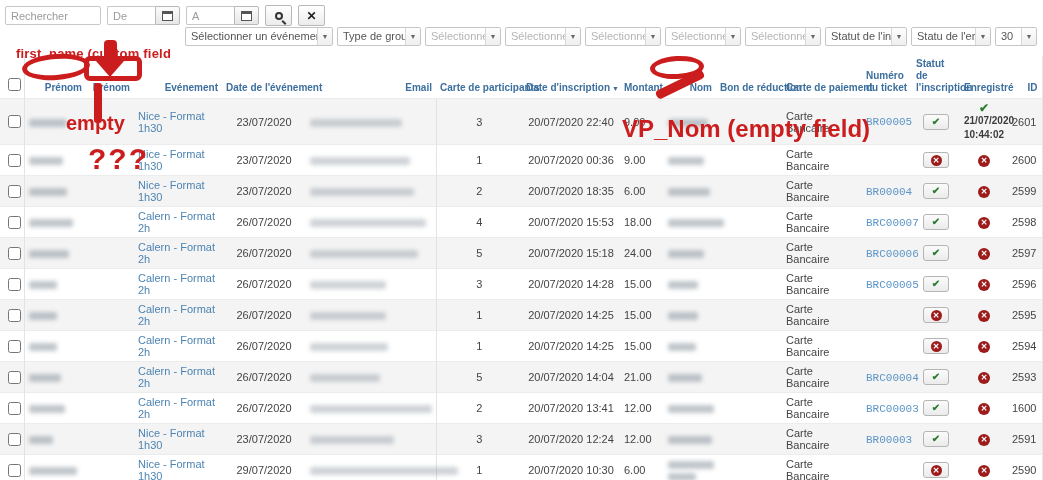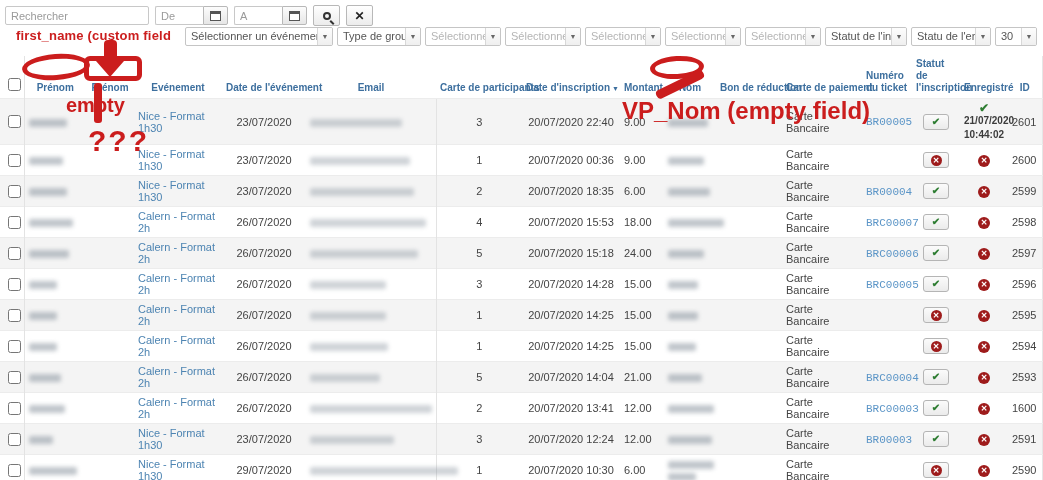--- a/index.html
+++ b/index.html
@@ -9,21 +9,21 @@
     background:#fff; font-family:"Liberation Sans", sans-serif; font-size:11px; color:#333;
   }
 
   
   .toolbar { position:absolute; top:5px; left:5px; display:flex; gap:6px; align-items:center; }
   .tb-input {
     height:19px; border:1px solid #c8c8c8; border-radius:2px; padding:0 5px;
     font-family:"Liberation Sans", sans-serif; font-size:11px; color:#555; outline:none;
   }
   .tb-input::placeholder { color:#9a9a9a; }
-  #search-input { width:144px; }
+  #search-input { width:96px; }
   .dategroup { display:flex; }
   .date-input { width:48px; border-right:none; border-radius:2px 0 0 2px; }
   .cal-btn {
     width:25px; height:19px; border:1px solid #b8b8b8; border-radius:0 2px 2px 0;
     background:linear-gradient(#fcfcfc,#e6e6e6); display:flex; align-items:center; justify-content:center; cursor:pointer;
   }
   .cal-glyph { width:11px; height:10px; border:1px solid #555; border-top:3px solid #555; background:#fff; display:inline-block; }
   .sq-btn {
     width:27px; height:21px; border:1px solid #b8b8b8; border-radius:2px;
     background:linear-gradient(#ffffff,#ececec); display:flex; align-items:center; justify-content:center; cursor:pointer;
@@ -41,21 +41,21 @@
   .select .lbl { padding:2px 4px 0 5px; flex:1; white-space:nowrap; overflow:hidden; color:#555; }
   .select.disabled .lbl { color:#b5b5b5; }
   .select .caret {
     width:15px; border-left:1px solid #d8d8d8; background:linear-gradient(#fdfdfd,#efefef);
     display:flex; align-items:center; justify-content:center; color:#666; font-size:7px;
   }
 
   
   table { position:absolute; top:56px; left:0; width:1042px; border-collapse:collapse; table-layout:fixed; border-right:1px solid #e6e6e6; }
   th {
-    color:#3d6f9e; font-weight:bold; font-size:10px; vertical-align:bottom; text-align:center;
+    color:#3d6f9e; font-weight:bold; font-size:10px; vertical-align:bottom; text-align:right;
     padding:2px 4px 4px 4px; line-height:1.2; white-space:nowrap; cursor:pointer;
   }
   th.wrap { white-space:normal; text-align:left; }
   th.ta-c { text-align:center; }
   td { padding:3px 4px; vertical-align:middle; border-top:1px solid #ececec; font-size:11px; color:#444; }
   tbody tr:nth-child(odd) { background:#f4f4f4; }
   td.ta-c, th.ta-c { text-align:center; }
   td.cb, th.cb { text-align:center; border-right:1px solid #e3e3e3; }
   td.npart, th.npart { border-left:1px solid #e3e3e3; }
   .lnk { color:#4d84b2; cursor:pointer; text-decoration:none; }
@@ -72,21 +72,21 @@
   .okchk.big { font-size:12px; }
   .errc {
     width:11px; height:11px; border-radius:50%; background:#9e1b1b; color:#fff;
     font-size:8px; font-weight:bold; line-height:11px; text-align:center; display:inline-block;
   }
   .errc.big { width:12px; height:12px; line-height:12px; }
   .regnote { font-weight:bold; color:#3c3c3c; font-size:10px; line-height:1.25; text-align:center; margin-top:1px; }
   .sort-ic { font-size:7px; margin-left:2px; }
 
   
-  .ann { position:absolute; color:#cb1d1d; font-weight:bold; z-index:20; white-space:nowrap; }
+  .ann { position:absolute; color:#cb1d1d; font-weight:bold; z-index:20; white-space:nowrap;margin-top:18px; }
   #ann-firstname { left:16px; top:28px; font-size:13px; letter-spacing:.2px; }
   #ann-empty    { left:66px;  top:94px;  font-size:20px; }
   #ann-qqq      { left:88px;  top:124px; font-size:30px; letter-spacing:2px; }
   #ann-vpnom    { left:622px; top:97px;  font-size:24px; }
   .shape { position:absolute; z-index:19; }
   #ellipse-prenom1 { left:22px; top:54px; width:68px; height:26px; border:5px solid #cb1d1d; border-radius:50%; transform:rotate(-4deg); }
   #arrow-bar  { left:104px; top:40px; width:13px; height:24px; background:#cb1d1d; border-radius:4px; }
   #arrow-head { left:96px; top:61px; width:0; height:0; border-left:14px solid transparent; border-right:14px solid transparent; border-top:16px solid #cb1d1d; }
   #box-prenom2 { left:84px; top:56px; width:58px; height:25px; border:5px solid #cb1d1d; border-radius:6px; }
   #box-stem { left:94px; top:83px; width:8px; height:40px; background:#cb1d1d; border-radius:3px; }

